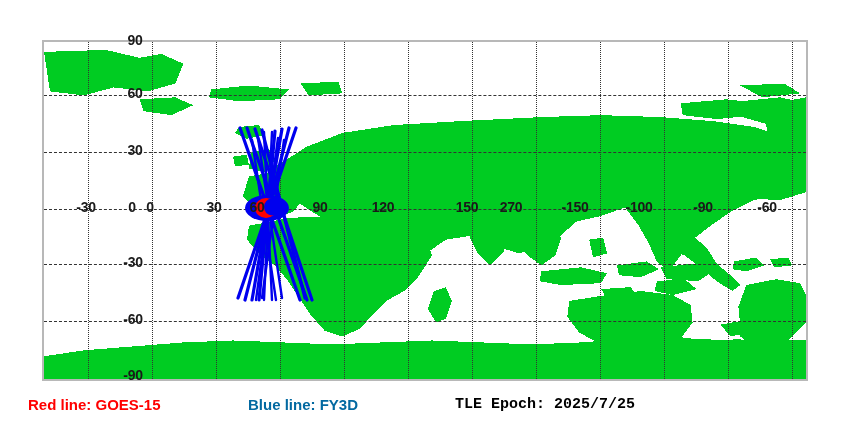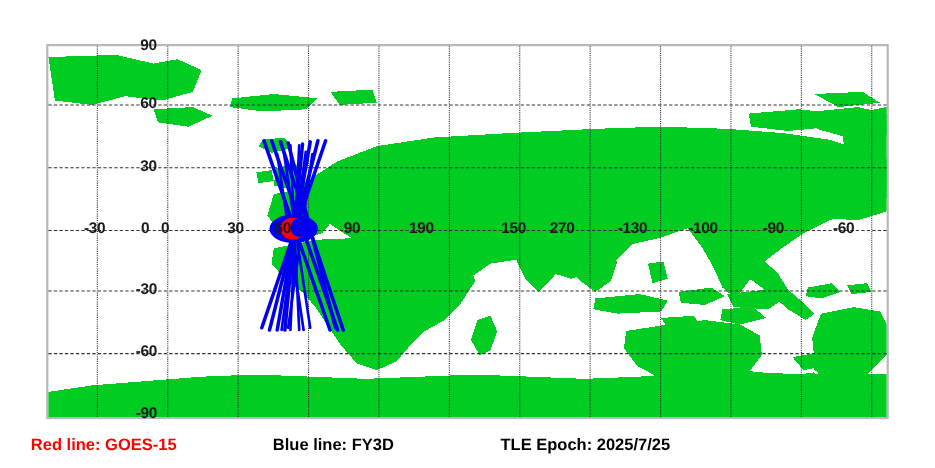--- a/index.html
+++ b/index.html
@@ -26,21 +26,21 @@
 
   
   #tracks{position:absolute;left:0;top:0;width:850px;height:425px;
           pointer-events:none;}
 
   
   #footer{position:absolute;left:0;top:392px;width:832px;height:33px;}
   .leg{position:absolute;font-size:15px;font-weight:bold;white-space:nowrap;}
   #leg-red{left:28px;top:4px;}
   #leg-blue{left:248px;top:4px;}
-  #leg-epoch{left:455px;top:4px;}
+  #leg-epoch{left:455px;top:4px;font-family:Liberation Mono, monospace;}
 </style>
 </head>
 <body>
 
 <div id="root">
 
   <div id="plot">
     <svg id="mapsvg" viewBox="0 0 766 341" preserveAspectRatio="none">
       <g fill="#00cc22" stroke="none" shape-rendering="crispEdges">
 
@@ -184,38 +184,38 @@
       <ellipse cx="272" cy="207" rx="8" ry="8.5" fill="#0000ee"></ellipse>
     </g>
   </svg>
 
   <div id="lon-ticks">
     <div class="tick lon" style="left:86px;top:207px">-30</div>
     <div class="tick lon" style="left:150px;top:207px">0</div>
     <div class="tick lon" style="left:214px;top:207px">30</div>
     <div class="tick lon" style="left:257px;top:207px">60</div>
     <div class="tick lon" style="left:320px;top:207px">90</div>
-    <div class="tick lon" style="left:383px;top:207px">190</div>
+    <div class="tick lon" style="left:383px;top:207px">120</div>
     <div class="tick lon" style="left:467px;top:207px">150</div>
     <div class="tick lon" style="left:511px;top:207px">270</div>
-    <div class="tick lon" style="left:575px;top:207px">-130</div>
+    <div class="tick lon" style="left:575px;top:207px">-150</div>
     <div class="tick lon" style="left:639px;top:207px">-100</div>
     <div class="tick lon" style="left:703px;top:207px">-90</div>
     <div class="tick lon" style="left:767px;top:207px">-60</div>
   </div>
 
   <div id="lat-ticks">
     <div class="tick lat" style="left:135px;top:40px">90</div>
     <div class="tick lat" style="left:135px;top:93px">60</div>
     <div class="tick lat" style="left:135px;top:150px">30</div>
     <div class="tick lat" style="left:132px;top:207px">0</div>
     <div class="tick lat" style="left:133px;top:262px">-30</div>
     <div class="tick lat" style="left:133px;top:319px">-60</div>
     <div class="tick lat" style="left:133px;top:375px">-90</div>
   </div>
 
   <div id="footer">
     <div class="leg" id="leg-red" style="color:#ff0000">Red line: GOES-15</div>
-    <div class="leg" id="leg-blue" style="color:#000000">Blue line: FY3D</div>
+    <div class="leg" id="leg-blue" style="color:#0369a1">Blue line: FY3D</div>
     <div class="leg" id="leg-epoch" style="color:#000000">TLE Epoch: 2025/7/25</div>
   </div>
 
 </div>
 
 </body></html>

